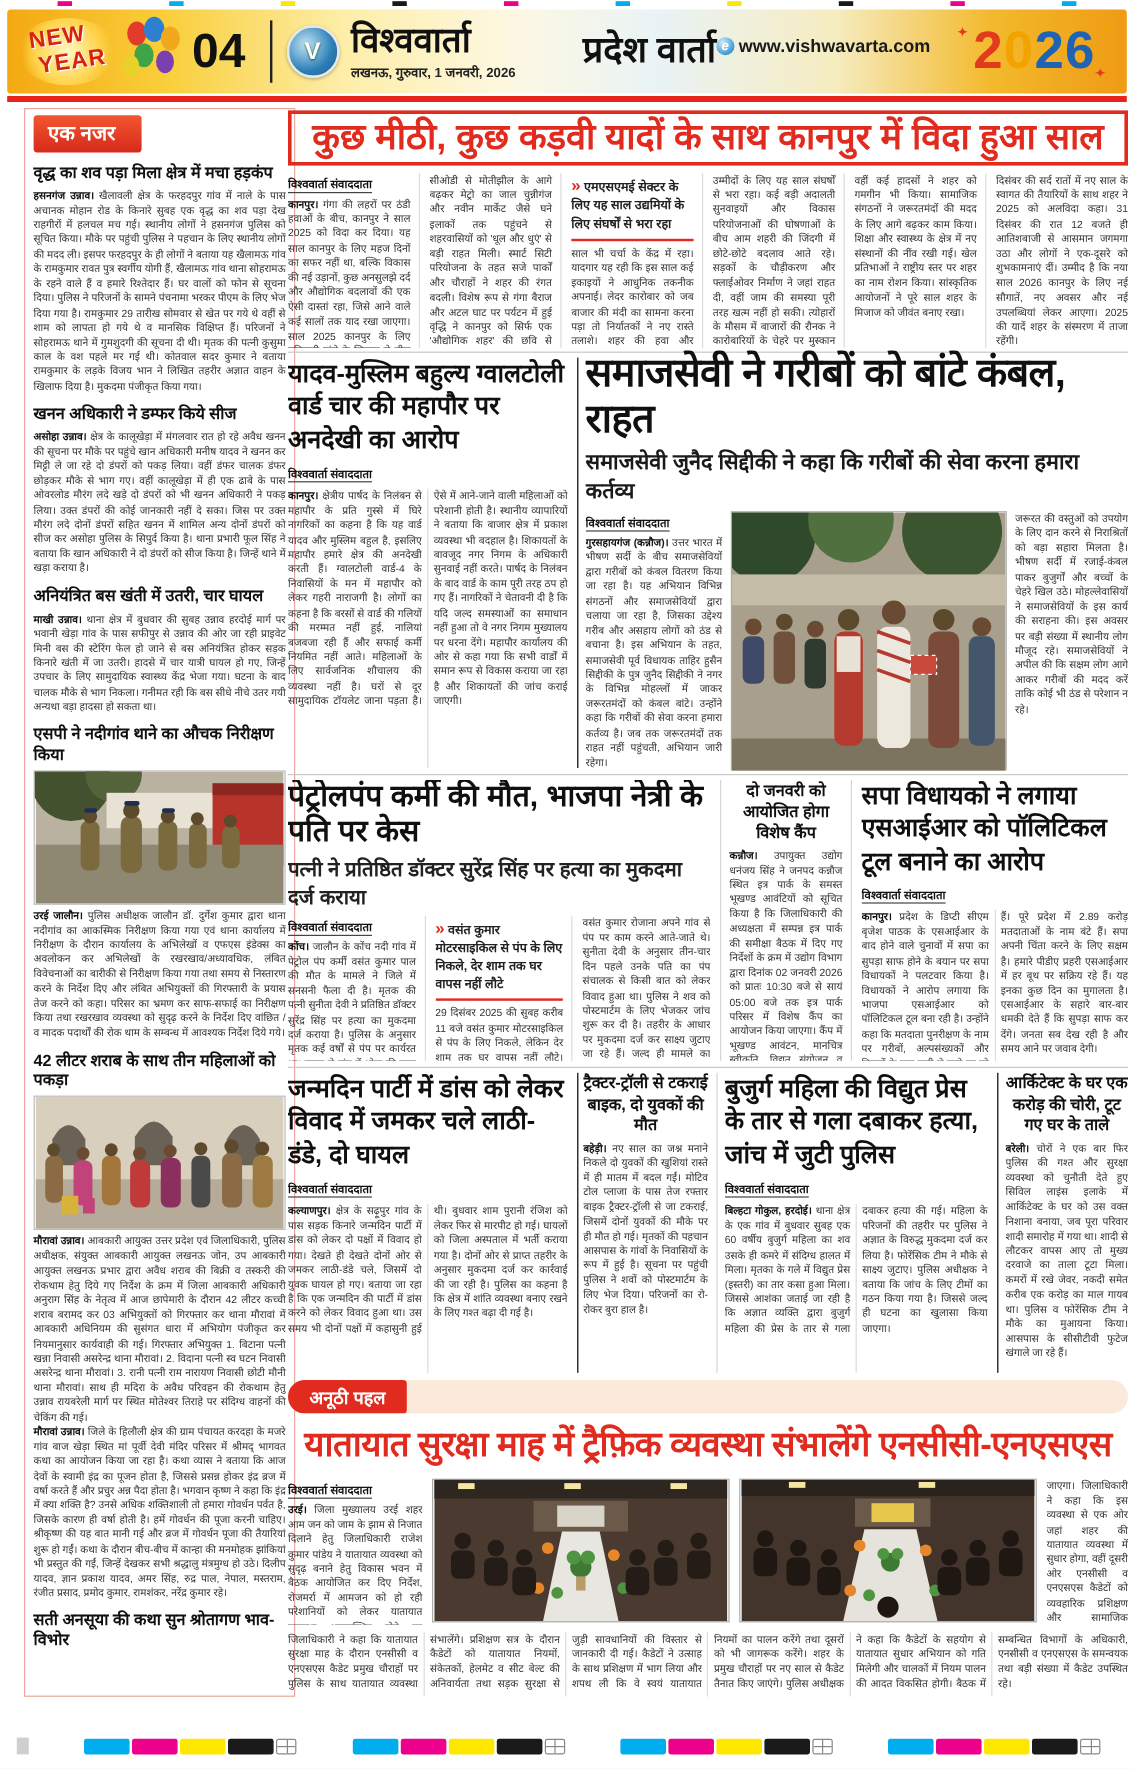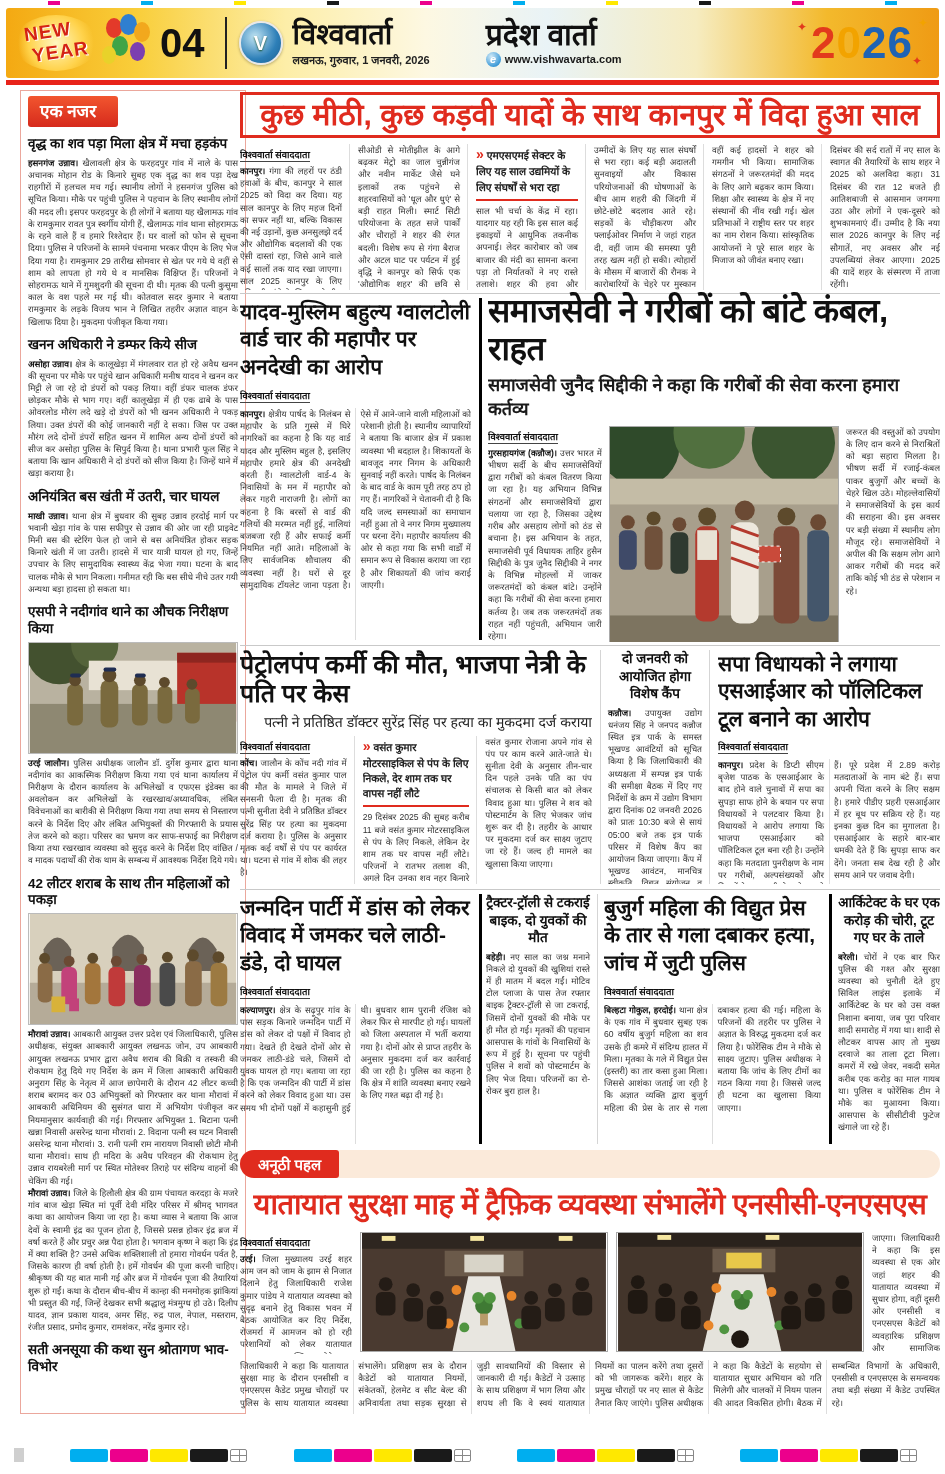--- a/index.html
+++ b/index.html
@@ -36,46 +36,46 @@
   .pgnum { font-size:40px; font-weight:800; color:#111; margin:0 8px 0 2px; }
   .hdr-div { width:2px; height:52px; background:#222; margin:0 12px; flex:none; }
   .logo { width:44px; height:44px; border-radius:50%; flex:none; margin-right:10px;
     background:radial-gradient(circle at 35% 35%,#bfe3f2,#2d7fb8 60%,#1b5e8e);
     border:2px solid #e8e8e8; position:relative; box-shadow:0 1px 3px rgba(0,0,0,.3); }
   .logo span { position:absolute; inset:0; display:flex; align-items:center; justify-content:center;
     color:#fff; font-weight:800; font-size:20px; text-shadow:0 1px 2px #14502f; }
   .mast { display:flex; flex-direction:column; }
   .mast .name { font-size:29px; font-weight:800; color:#101010; line-height:1.05; }
   .mast .date { font-size:11px; font-weight:700; color:#222; margin-top:3px;text-align:right; }
-  .sect { margin-left:56px; display:flex; flex-direction:column; align-items:flex-start; }
+  .sect { margin-left:56px; display:flex; flex-direction:row; align-items:flex-start; }
   .sect .name { font-size:30px; font-weight:800; color:#101010; line-height:1.0; }
   .site { display:flex; align-items:center; gap:4px; margin-top:2px; }
   .eicon { width:15px; height:15px; border-radius:50%; flex:none;
     background:radial-gradient(circle at 35% 30%,#cfe9f7,#3f9bd8 70%,#2277b5); position:relative; }
   .eicon:after { content:"e"; position:absolute; inset:0; display:flex; align-items:center; justify-content:center;
     color:#fff; font-size:11px; font-weight:800; font-style:italic; }
-  .site b { font-size:11px; color:#1a1a1a; }
+  .site b { font-size:15px; color:#1a1a1a; }
   .y2026 { margin-left:auto; margin-right:26px; position:relative; font-size:44px; font-weight:800; letter-spacing:1px; }
   .y2026 .sp { position:absolute; font-size:12px; }
   .redbar { position:absolute; left:6px; top:80px; width:933px; height:5px; background:#e8231a; }
   
   .leftcol { position:absolute; left:20px; top:90px; width:226px; height:1324px;
     border:1px solid #eba79c; padding:5px 7px; overflow:hidden; }
   .eknazar { display:inline-block; background:linear-gradient(#f2562f,#d62a1c);
     color:#fff; font-weight:800; font-size:17px; padding:3px 22px 5px 12px; border-radius:3px; }
   .ln-art h3 { font-size:13.5px; font-weight:800; color:#101010; line-height:1.25; margin:9px 0 4px; }
   .body { font-size:8.6px; line-height:1.42; text-align:justify; color:#333; }
   .loc { color:#111; }
   .photo { width:100%; border:1px solid #bbb; margin:3px 0; display:block; }
   
   .abs { position:absolute; overflow:hidden; }
   .byline { font-size:9.5px; font-weight:800; color:#111; border-bottom:1px solid #444;
     display:inline-block; margin-bottom:3px; }
   .hrule { position:absolute; height:1px; background:#c9c9c9; }
-  .vr { border-right:3px solid #000000; }
+  .vr { border-right:1px solid #000000; }
   .mainhead { left:240px; top:92px; width:700px; height:46px; border:3px solid #e02b1e;
     color:#e02b1e; font-weight:800; font-size:30px; text-align:center; line-height:40px; }
   .maincols { left:240px; top:144px; width:700px; height:146px; display:grid;
     grid-template-columns:repeat(6,1fr); gap:8px; }
   .maincols > div { overflow:hidden; }
   .maincols > div:not(:last-child){ border-right:1px solid #ddd; padding-right:7px; }
   .pq { font-size:10.5px; font-weight:800; line-height:1.45; color:#222; margin-bottom:4px; }
   .pq .mk { color:#e02b1e; font-size:14px; font-weight:800; }
   .pq-box { border-bottom:2px solid #e02b1e; padding-bottom:4px; }
   .h2a { font-size:21px; font-weight:800; color:#101010; line-height:1.3; }
@@ -322,21 +322,21 @@
       <div style="width:96px; overflow:hidden">
         <p class="body">जरूरत की वस्तुओं को उपयोग के लिए दान करने से निराश्रितों को बड़ा सहारा मिलता है। भीषण सर्दी में रजाई-कंबल पाकर बुजुर्गों और बच्चों के चेहरे खिल उठे। मोहल्लेवासियों ने समाजसेवियों के इस कार्य की सराहना की। इस अवसर पर बड़ी संख्या में स्थानीय लोग मौजूद रहे। समाजसेवियों ने अपील की कि सक्षम लोग आगे आकर गरीबों की मदद करें ताकि कोई भी ठंड से परेशान न रहे।</p>
       </div>
     </div>
   </div>
 
   <div class="hrule" style="left:240px;top:645px;width:700px"></div>
 
   <div class="abs" style="left:240px;top:650px;width:352px;height:234px">
     <div style="font-size:25px;font-weight:800;color:#101010;line-height:1.15">पेट्रोलपंप कर्मी की मौत, भाजपा नेत्री के पति पर केस</div>
-    <div style="font-size:14px;font-weight:400;text-align:right;margin:4px 0 5px">पत्नी ने प्रतिष्ठित डॉक्टर सुरेंद्र सिंह पर हत्या का मुकदमा दर्ज कराया</div>
+    <div style="font-size:17px;font-weight:700;text-align:left;margin:4px 0 5px">पत्नी ने प्रतिष्ठित डॉक्टर सुरेंद्र सिंह पर हत्या का मुकदमा दर्ज कराया</div>
     <div style="display:flex;gap:8px;height:158px">
       <div style="flex:1;overflow:hidden;border-right:1px solid #ddd;padding-right:7px">
         <span class="byline">विश्ववार्ता संवाददाता</span>
         <p class="body"><b class="loc">कोंच।</b><span> जालौन के कोंच नदी गांव में पेट्रोल पंप कर्मी वसंत कुमार पाल की मौत के मामले ने जिले में सनसनी फैला दी है। मृतक की पत्नी सुनीता देवी ने प्रतिष्ठित डॉक्टर सुरेंद्र सिंह पर हत्या का मुकदमा दर्ज कराया है। पुलिस के अनुसार मृतक कई वर्षों से पंप पर कार्यरत था। घटना से गांव में शोक की लहर है।</span></p>
       </div>
       <div style="flex:1;overflow:hidden;border-right:1px solid #ddd;padding-right:7px">
         <div class="pq pq-box"><span class="mk">»</span> <span>वसंत कुमार मोटरसाइकिल से पंप के लिए निकले, देर शाम तक घर वापस नहीं लौटे</span></div>
         <p class="body">29 दिसंबर 2025 की सुबह करीब 11 बजे वसंत कुमार मोटरसाइकिल से पंप के लिए निकले, लेकिन देर शाम तक घर वापस नहीं लौटे। परिजनों ने रातभर तलाश की, अगले दिन उनका शव नहर किनारे मिला।</p>
       </div>
       <div style="flex:1;overflow:hidden">

